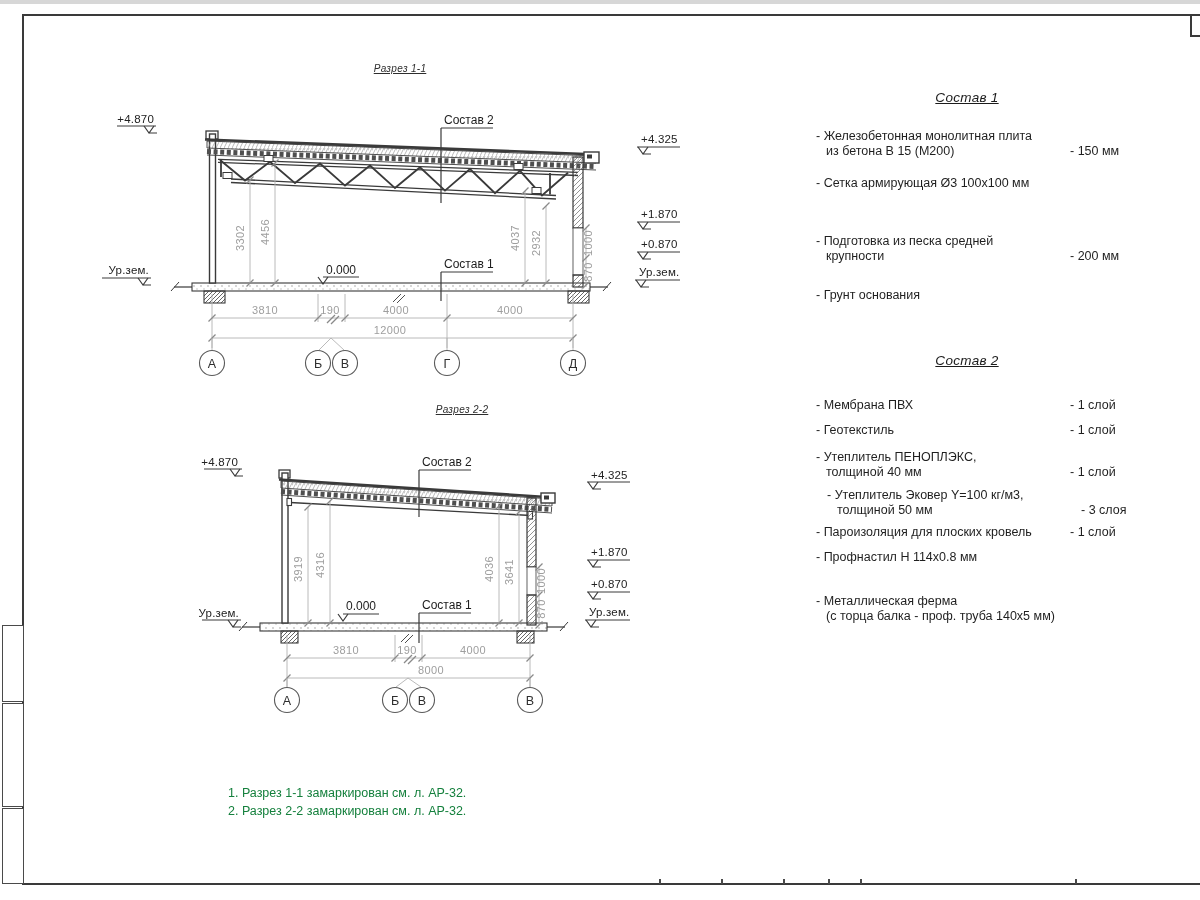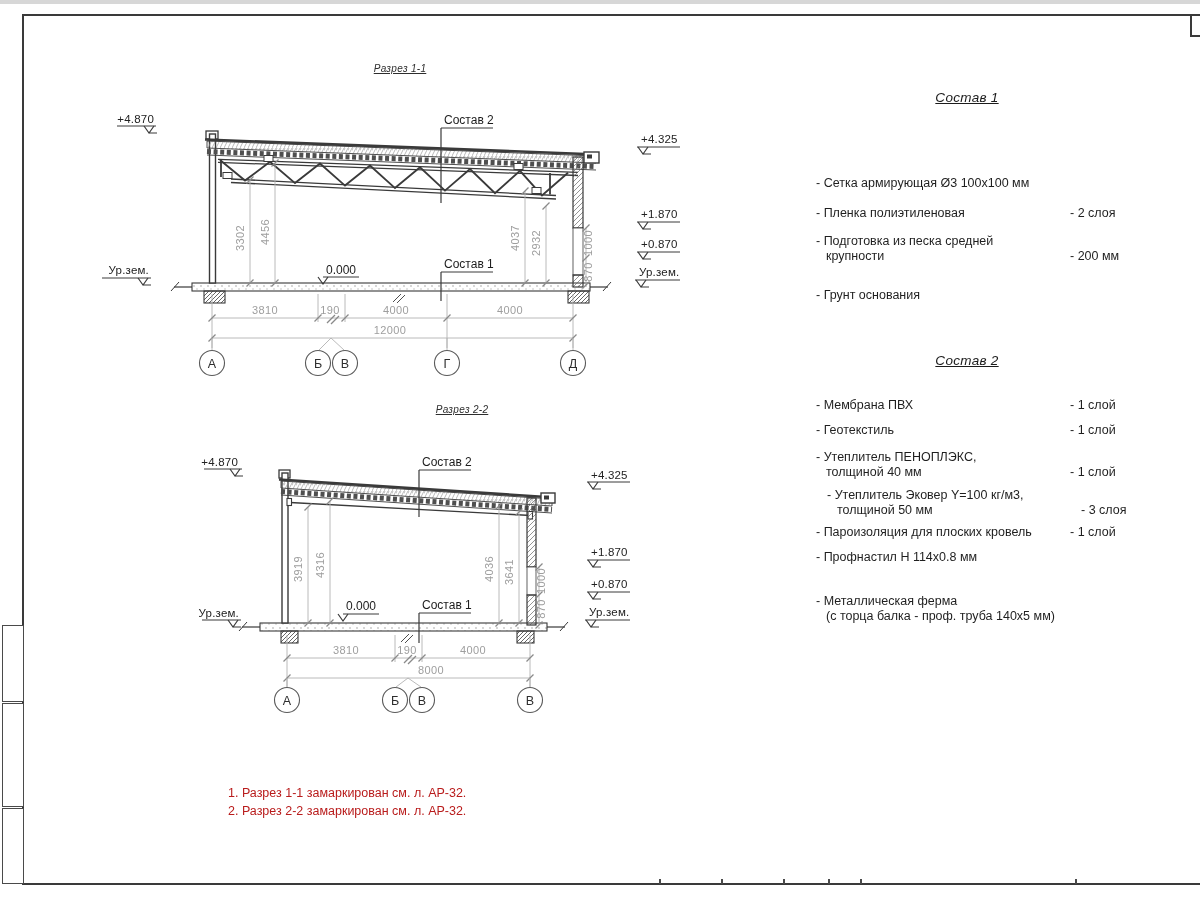--- a/index.html
+++ b/index.html
@@ -17,21 +17,21 @@
   
   .sec-title{font-size:10px;font-style:italic;text-decoration:underline;color:#2e2e2e;
              text-align:center;letter-spacing:.3px;}
   
   .comp{left:802px;width:345px;}
   .comp-title{position:absolute;width:330px;text-align:center;font-size:13.5px;font-style:italic;
               text-decoration:underline;color:#1c1c1c;letter-spacing:.3px;}
   .comp-item{position:absolute;left:14px;width:330px;font-size:12.5px;line-height:14.5px;}
   .comp-name{display:inline-block;width:246px;white-space:pre-line;padding-left:10px;text-indent:-10px;vertical-align:bottom;}
   .comp-val{position:absolute;left:254px;bottom:0;white-space:nowrap;}
-  .notes{font-size:12.5px;line-height:18px;color:#b91c1c;}
+  .notes{font-size:12.5px;line-height:18px;color:#15803d;}
   
   svg{overflow:visible;}
   .ink{stroke:#3a3a3a;fill:none;}
   .grey{stroke:#b2b2b2;stroke-width:.9;fill:none;}
   .slash{stroke:#8a8a8a;stroke-width:1.3;fill:none;}
   .dimtxt{fill:#9e9e9e;font-size:11px;letter-spacing:.4px;}
   .marktxt{fill:#222;font-size:11.5px;letter-spacing:.2px;}
   .lbltxt{fill:#1c1c1c;font-size:12px;}
   .axtxt{fill:#2e2e2e;font-size:12.5px;}
   text{font-family:"Liberation Sans",sans-serif;}
@@ -333,27 +333,28 @@
       <line class="ink" x1="407" y1="197" x2="450" y2="197" stroke-width="1"></line>
       <path class="ink" d="M408,197 L413,204 L418,197 M413,204 L421,204" stroke-width="1.2"></path>
       <text class="marktxt" x="409" y="221">Ур.зем.</text>
       <line class="ink" x1="405" y1="225" x2="450" y2="225" stroke-width="1"></line>
       <path class="ink" d="M406,225 L411,232 L416,225 M411,232 L419,232" stroke-width="1.2"></path>
     </g>
   </svg>
 
   <div class="abs comp" style="top:0;height:320px;">
     <div class="comp-title" style="top:90px;">Состав 1</div>
+    <div class="comp-item" style="top:129px;">
+      <span class="comp-name">- Железобетонная  монолитная плита
+из бетона В 15 (М200)</span>
+      <span class="comp-val">- 150 мм</span>
+    </div>
     <div class="comp-item" style="top:176px;">
       <span class="comp-name">- Сетка армирующая Ø3 100х100 мм</span>
       <span class="comp-val"></span>
-    </div>
-    <div class="comp-item" style="top:206px;">
-      <span class="comp-name">- Пленка полиэтиленовая</span>
-      <span class="comp-val">-  2 слоя</span>
     </div>
     <div class="comp-item" style="top:234px;">
       <span class="comp-name">- Подготовка из песка средней
 крупности</span>
       <span class="comp-val">- 200 мм</span>
     </div>
     <div class="comp-item" style="top:280px;margin-top:8px;">
       <span class="comp-name">- Грунт основания</span>
       <span class="comp-val"></span>
     </div>

